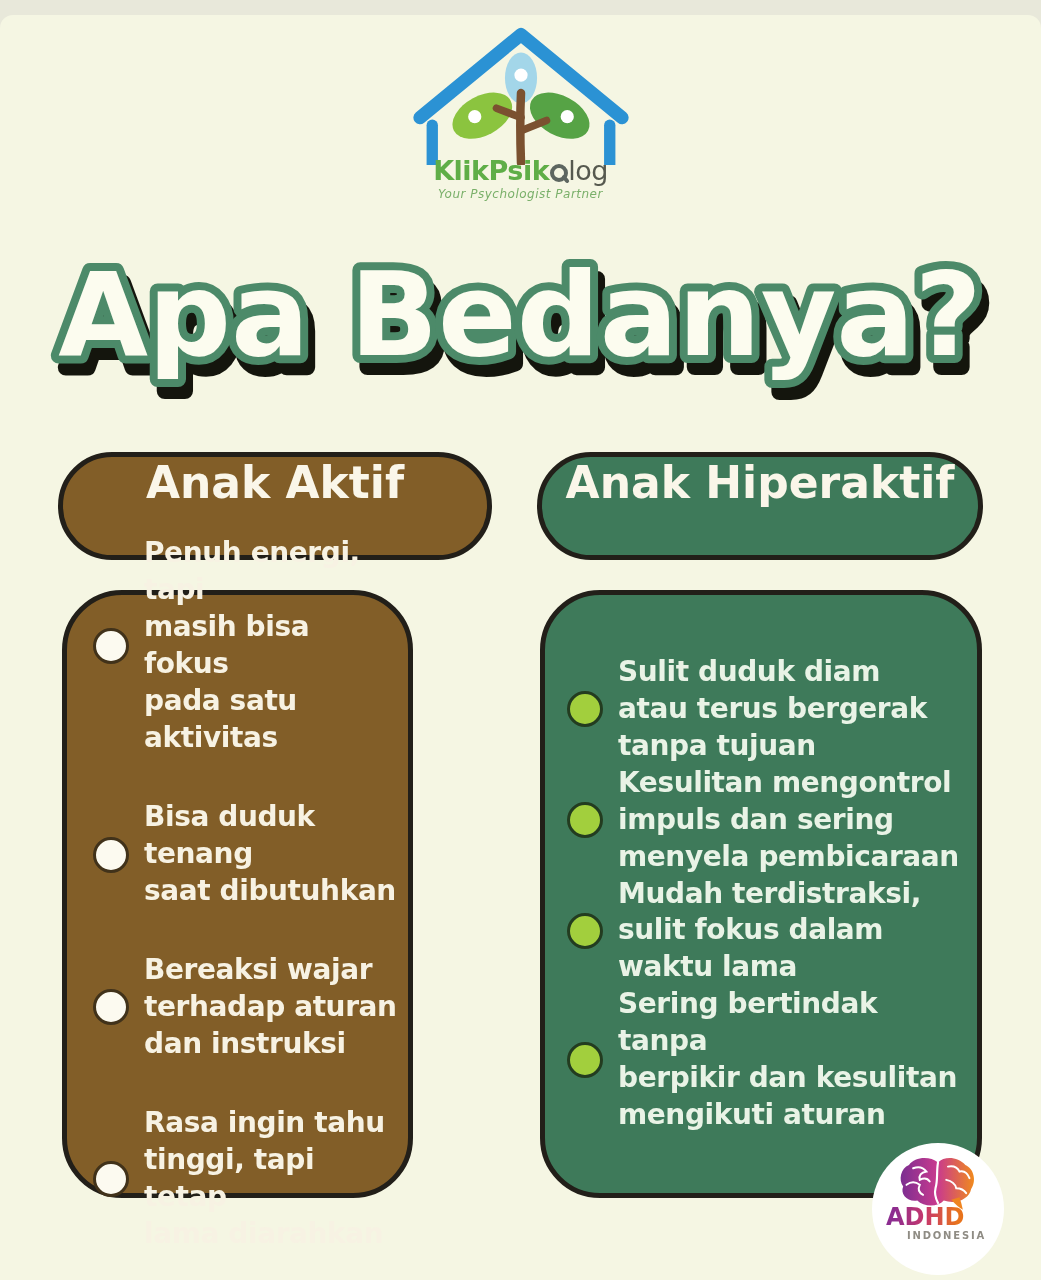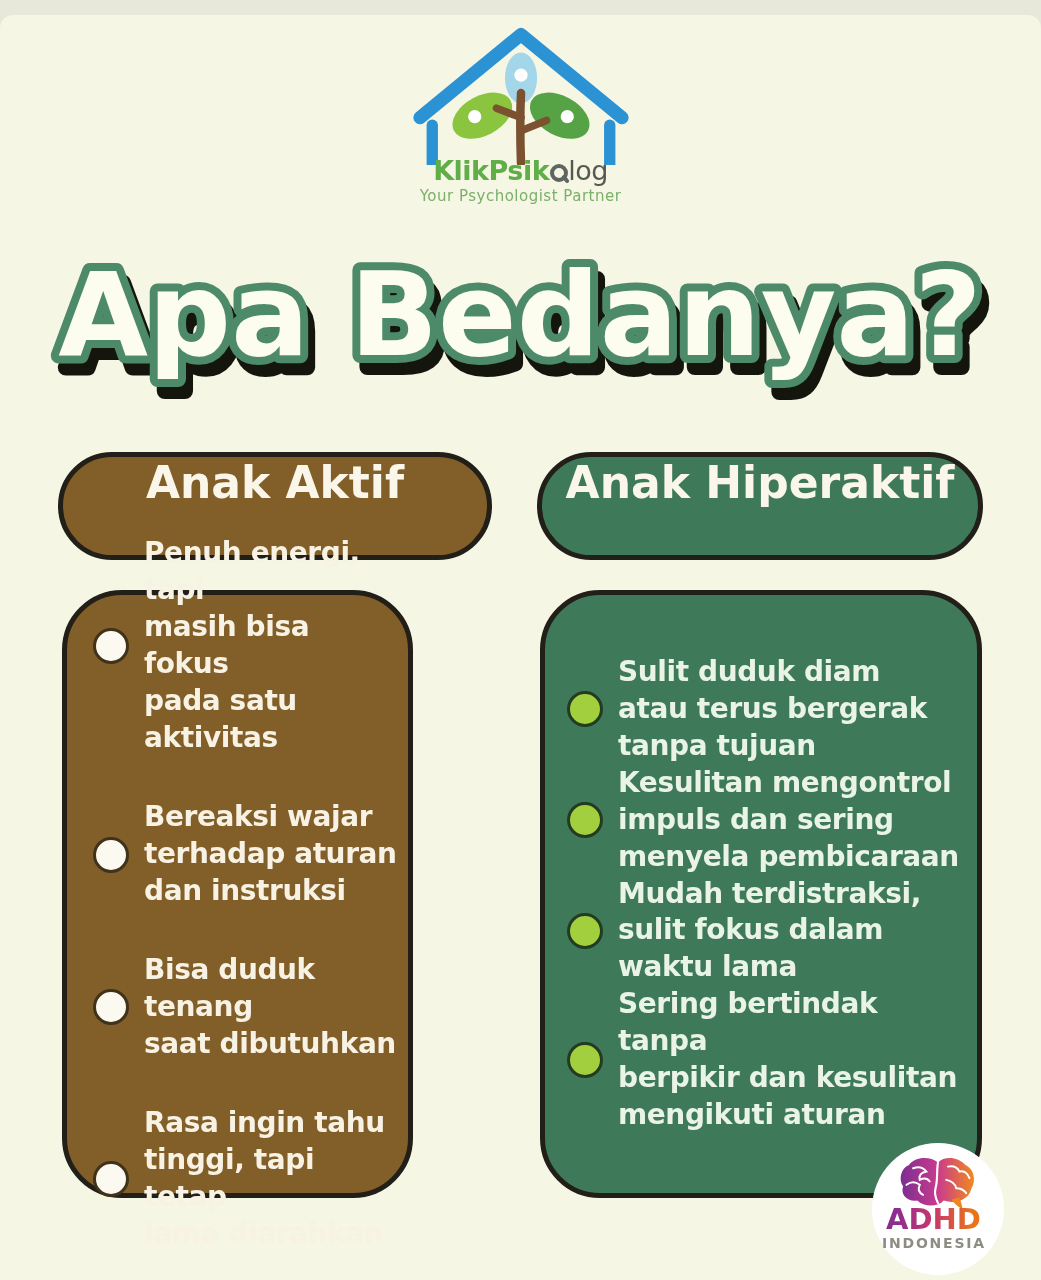--- a/index.html
+++ b/index.html
@@ -11,21 +11,21 @@
     border-radius:13px;
   }
 
   
   .brand { position:absolute; top:8px; left:0; right:0; display:flex; flex-direction:column; align-items:center; }
   .brand-line { display:flex; align-items:center; margin-top:-10px; }
   .brand-prefix { font-size:27px; font-weight:bold; color:#5fae47; letter-spacing:-0.5px; }
   .brand-suffix { font-size:27px; font-weight:normal; color:#56594f; letter-spacing:-0.5px; }
   .magnifier-icon { position:relative; width:18px; height:18px; border:4px solid #5d6660; border-radius:50%; display:inline-block; margin:4px 0 0 1px; }
   .magnifier-icon::after { content:""; position:absolute; width:9px; height:4px; background:#5d6660; border-radius:2px; transform:rotate(50deg); right:-6px; bottom:-3px; }
-  .brand-tagline { font-size:15px; color:#7ab06a; margin-top:1px; letter-spacing:0.5px; }
+  .brand-tagline { font-size:12px; color:#7ab06a; margin-top:1px; letter-spacing:0.5px;font-style:italic; }
 
   
   .title-svg { position:absolute; top:216px; left:0; width:1041px; height:195px; }
   .t-shadow { font-family:"DejaVu Sans",sans-serif; font-weight:bold; font-size:116px;
               fill:#14150d; stroke:#14150d; stroke-width:16px; stroke-linejoin:round; }
   .t-main   { font-family:"DejaVu Sans",sans-serif; font-weight:bold; font-size:116px;
               fill:#fcfcef; stroke:#4c8a69; stroke-width:16px; stroke-linejoin:round; paint-order:stroke; }
 
   
   .pill { position:absolute; top:437px; height:108px; border:5px solid #221f19; border-radius:58px;
@@ -44,24 +44,24 @@
   .box-left  .bullet { background:#fcfaf0; border:3px solid #41321a; }
   .box-right .bullet { background:#a2cf3d; border:3px solid #233c20; }
   .item-text { white-space:pre-line; font-size:28px; font-weight:bold; line-height:1.32; letter-spacing:-0.4px; }
   .box-left  .item-text { color:#f7f2e3; }
   .box-right .item-text { color:#e9f3e6; }
 
   
   .badge { position:absolute; left:872px; top:1128px; width:132px; height:132px;
            background:#ffffff; border-radius:50%; display:flex; flex-direction:column; align-items:center; }
   .badge-brain { margin-top:12px; }
-  .badge-adhd { align-self:flex-start; margin:-8px 0 0 14px; font-size:29px; font-weight:bold; line-height:1;
+  .badge-adhd { align-self:flex-start; margin:-8px 0 0 14px; font-size:24px; font-weight:bold; line-height:1;
                 background:linear-gradient(90deg,#8c2d90 10%,#c8376b 50%,#e8731c 90%);
                 -webkit-background-clip:text; background-clip:text; color:transparent; }
-  .badge-indonesia { align-self:flex-end; margin:1px 18px 0 0; font-size:14px; font-weight:bold;
+  .badge-indonesia { align-self:flex-end; margin:1px 18px 0 0; font-size:10px; font-weight:bold;
                      color:#8f8c84; letter-spacing:1.8px; }
 
   
   .bottom-bar { position:absolute; left:100px; bottom:0; width:835px; height:12px;
                 background:#3e7a5a; border:4px solid #1d3c2b; border-bottom:none;
                 border-radius:14px 14px 0 0; }
 </style>
 </head>
 <body>
 
@@ -104,28 +104,28 @@
 
   <section class="box box-left">
     <div class="item">
       <span class="bullet"></span>
       <span class="item-text">Penuh energi, tapi
 masih bisa fokus
 pada satu aktivitas</span>
     </div>
     <div class="item">
       <span class="bullet"></span>
+      <span class="item-text">Bisa duduk tenang
+saat dibutuhkan</span>
+    </div>
+    <div class="item">
+      <span class="bullet"></span>
       <span class="item-text">Bereaksi wajar
 terhadap aturan
 dan instruksi</span>
-    </div>
-    <div class="item">
-      <span class="bullet"></span>
-      <span class="item-text">Bisa duduk tenang
-saat dibutuhkan</span>
     </div>
     <div class="item">
       <span class="bullet"></span>
       <span class="item-text">Rasa ingin tahu
 tinggi, tapi tetap
 lama diarahkan</span>
     </div>
   </section>
 
   <section class="box box-right">

